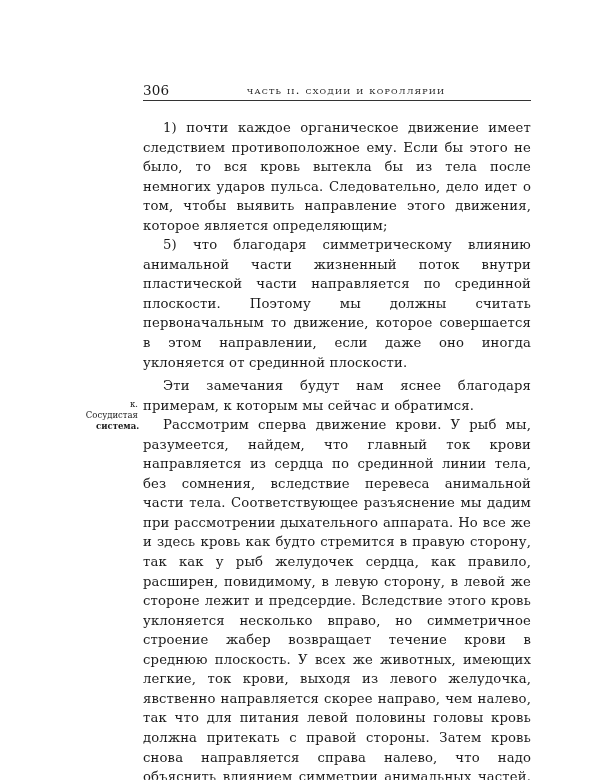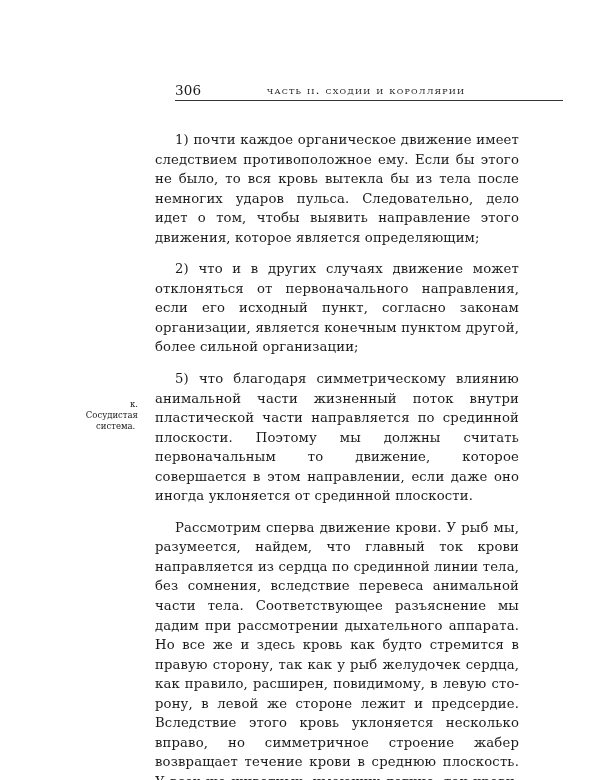--- a/index.html
+++ b/index.html
@@ -22,89 +22,89 @@
       height: 780px;
     }
     .running-head {
       position: absolute;
       left: 143px;
       top: 80px;
       width: 388px;
       height: 20px;
       border-bottom: 1.3px solid #333;
       font-size: 13px;
-      margin-left: 32px;
     }
     .page-number {
       position: absolute;
       left: 0;
       top: 2px;
       font-size: 13.5px;
       letter-spacing: 0.2px;
     }
     .head-title {
       position: absolute;
-      left: 92px;
+      left: 104px;
       top: 3px;
       font-size: 11.5px;
       letter-spacing: 1.2px;
       font-variant: small-caps;
       text-transform: lowercase;
     }
     .body-text {
       position: absolute;
       left: 143px;
       top: 118px;
       width: 388px;
       font-size: 13.2px;
       line-height: 19.55px;
       text-align: justify;
       letter-spacing: 0.15px;
     }
     .body-text p {
-      margin: 12px;
+      margin: 0;
       text-indent: 20px;
       hyphens: manual;
     }
     .body-text p.gap {
       margin-top: 4px;
     }
     .margin-note {
       position: absolute;
       left: 68px;
       top: 399px;
       width: 70px;
       font-size: 8.5px;
       line-height: 11px;
       text-align: right;
     }
     .margin-note span {
       display: block;
       margin-left: 12px;
     }
     .margin-note .l2 {
-      text-align: left;
+      text-align: center;
       padding-left: 16px;
+      font-weight: bold;
     }
   </style>
 </head>
 <body>
 
 <div class="page">
 
   <div class="running-head">
     <span class="page-number">306</span>
     <span class="head-title">ЧАСТЬ II. СХОДИИ И КОРОЛЛЯРИИ</span>
   </div>
 
   <div class="margin-note">
     <span>к. Сосудистая</span>
     <span class="l2">система.</span>
   </div>
 
   <div class="body-text">
     <p>1) почти каждое органическое движение имеет следствием противоположное ему. Если бы этого не было, то вся кровь вытекла бы из тела после немногих ударов пульса. Следова­тельно, дело идет о том, чтобы выявить направление этого движения, которое является определяющим;</p>
-    <p>2) что и в других случаях движение может отклоняться от первоначального направления, если его исходный пункт, согласно законам организации, является конечным пунктом другой, более сильной организации;</p>
     <p>5) что благодаря симметрическому влиянию анимальной части жизненный поток внутри пластической части напра­вляется по срединной плоскости. Поэтому мы должны счи­тать первоначальным то движение, которое совершается в этом направлении, если даже оно иногда уклоняется от срединной плоскости.</p>
+    <p class="gap">Эти замечания будут нам яснее благодаря примерам, к ко­торым мы сейчас и обратимся.</p>
     <p>Рассмотрим сперва движение крови. У рыб мы, разумеется, найдем, что главный ток крови направляется из сердца по сре­динной линии тела, без сомнения, вследствие перевеса анималь­ной части тела. Соответствующее разъяснение мы дадим при рассмотрении дыхательного аппарата. Но все же и здесь кровь как будто стремится в правую сторону, так как у рыб желудо­чек сердца, как правило, расширен, повидимому, в левую сто­рону, в левой же стороне лежит и предсердие. Вследствие этого кровь уклоняется несколько вправо, но симметричное строение жабер возвращает течение крови в среднюю плоскость. У всех же животных, имеющих легкие, ток крови, выходя из левого желудочка, явственно направляется скорее направо, чем налево, так что для питания левой половины головы кровь должна притекать с правой стороны. Затем кровь снова на­правляется справа налево, что надо объяснить влиянием симметрии анимальных частей. Силу для своего движения кровь, несомненно, получает от левого желудочка, а послед­ний всегда посылает кровь направо. У ящериц, змей и чере-</p>
   </div>
 
 </div>
 
 </body></html>

